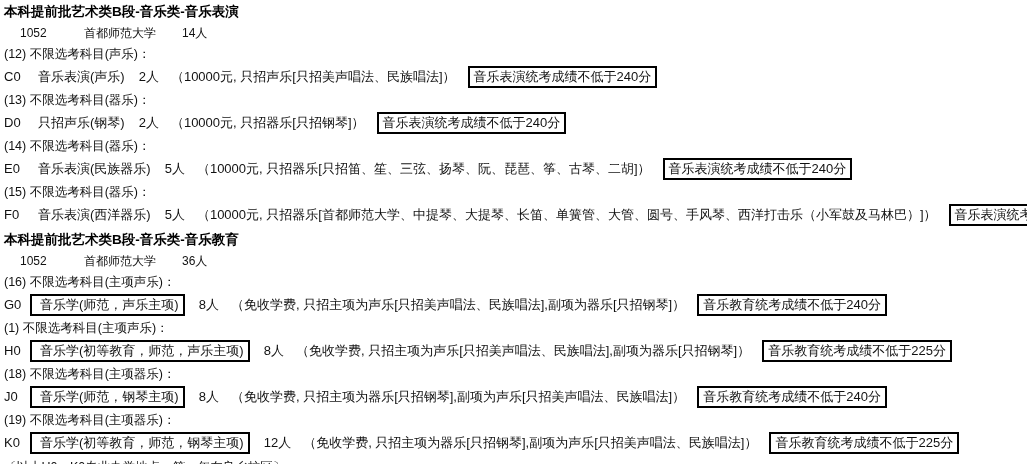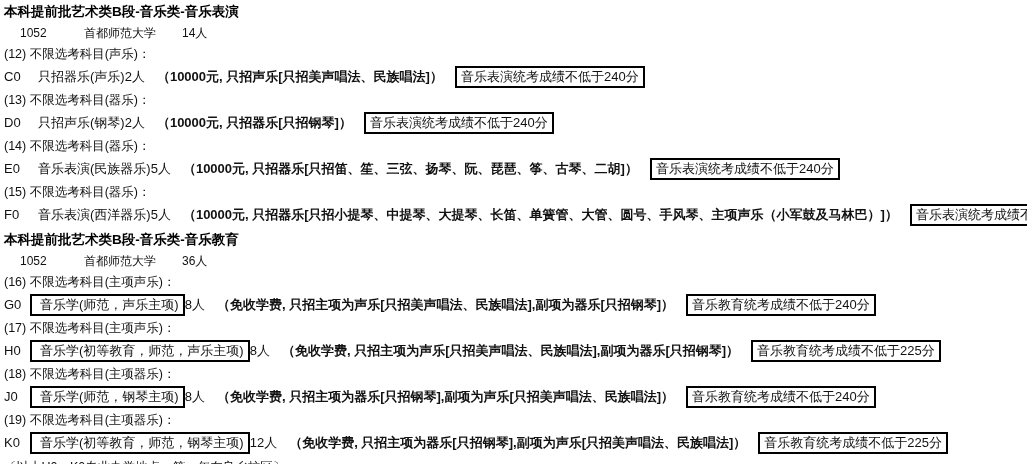--- a/index.html
+++ b/index.html
@@ -57,27 +57,26 @@
   .major-line .mcode {
     display: inline-block;
     min-width: 26px;
     flex: 0 0 auto;
   }
   .major-line .mname {
     padding-left: 8px;
     flex: 0 0 auto;
   }
   .major-line .mcnt {
-    padding-left: 0;
+    padding-left: 14px;
     flex: 0 0 auto;
   }
   .major-line .mdesc {
     padding-left: 12px;
     flex: 0 0 auto;
-    font-weight: bold;
   }
   .major-line .mreq {
     margin-left: 12px;
     flex: 0 0 auto;
   }
   .boxed {
     border: 2px solid #000000;
     padding: 1px 4px 2px 4px;
     display: inline-block;
     line-height: 15px;
@@ -98,21 +97,21 @@
   <div>
     <div class="sect-title">本科提前批艺术类B段-音乐类-音乐表演</div>
 
     <div class="school-line">
       <span class="code">1052</span><span class="sname">首都师范大学</span><span class="cnt">14人</span>
     </div>
 
     <div class="group-line">(12) 不限选考科目(声乐)：</div>
     <div class="major-line">
       <span class="mcode">C0</span>
-      <span class="mname">只招器乐(声乐)</span>
+      <span class="mname">音乐表演(声乐)</span>
       <span class="mcnt">2人</span>
       <span class="mdesc">（10000元, 只招声乐[只招美声唱法、民族唱法]）</span>
       <span class="mreq boxed">音乐表演统考成绩不低于240分</span>
     </div>
 
     <div class="group-line">(13) 不限选考科目(器乐)：</div>
     <div class="major-line">
       <span class="mcode">D0</span>
       <span class="mname">只招声乐(钢琴)</span>
       <span class="mcnt">2人</span>
@@ -127,42 +126,42 @@
       <span class="mcnt">5人</span>
       <span class="mdesc">（10000元, 只招器乐[只招笛、笙、三弦、扬琴、阮、琵琶、筝、古琴、二胡]）</span>
       <span class="mreq boxed">音乐表演统考成绩不低于240分</span>
     </div>
 
     <div class="group-line">(15) 不限选考科目(器乐)：</div>
     <div class="major-line">
       <span class="mcode">F0</span>
       <span class="mname">音乐表演(西洋器乐)</span>
       <span class="mcnt">5人</span>
-      <span class="mdesc">（10000元, 只招器乐[只招小提琴、中提琴、大提琴、长笛、单簧管、大管、圆号、手风琴、主项声乐（小军鼓及马林巴）]）</span>
+      <span class="mdesc">（10000元, 只招器乐[首都师范大学、中提琴、大提琴、长笛、单簧管、大管、圆号、手风琴、西洋打击乐（小军鼓及马林巴）]）</span>
       <span class="mreq boxed">音乐表演统考成绩不低于240分</span>
     </div>
   </div>
 
   <div>
     <div class="sect-title">本科提前批艺术类B段-音乐类-音乐教育</div>
 
     <div class="school-line">
       <span class="code">1052</span><span class="sname">首都师范大学</span><span class="cnt">36人</span>
     </div>
 
     <div class="group-line">(16) 不限选考科目(主项声乐)：</div>
     <div class="major-line">
       <span class="mcode">G0</span>
       <span class="mname boxed">音乐学(师范，声乐主项)</span>
       <span class="mcnt">8人</span>
       <span class="mdesc">（免收学费, 只招主项为声乐[只招美声唱法、民族唱法],副项为器乐[只招钢琴]）</span>
       <span class="mreq boxed">音乐教育统考成绩不低于240分</span>
     </div>
 
-    <div class="group-line">(17) 不限选考科目(主项声乐)：</div>
+    <div class="group-line">(1) 不限选考科目(主项声乐)：</div>
     <div class="major-line">
       <span class="mcode">H0</span>
       <span class="mname boxed">音乐学(初等教育，师范，声乐主项)</span>
       <span class="mcnt">8人</span>
       <span class="mdesc">（免收学费, 只招主项为声乐[只招美声唱法、民族唱法],副项为器乐[只招钢琴]）</span>
       <span class="mreq boxed">音乐教育统考成绩不低于225分</span>
     </div>
 
     <div class="group-line">(18) 不限选考科目(主项器乐)：</div>
     <div class="major-line">

